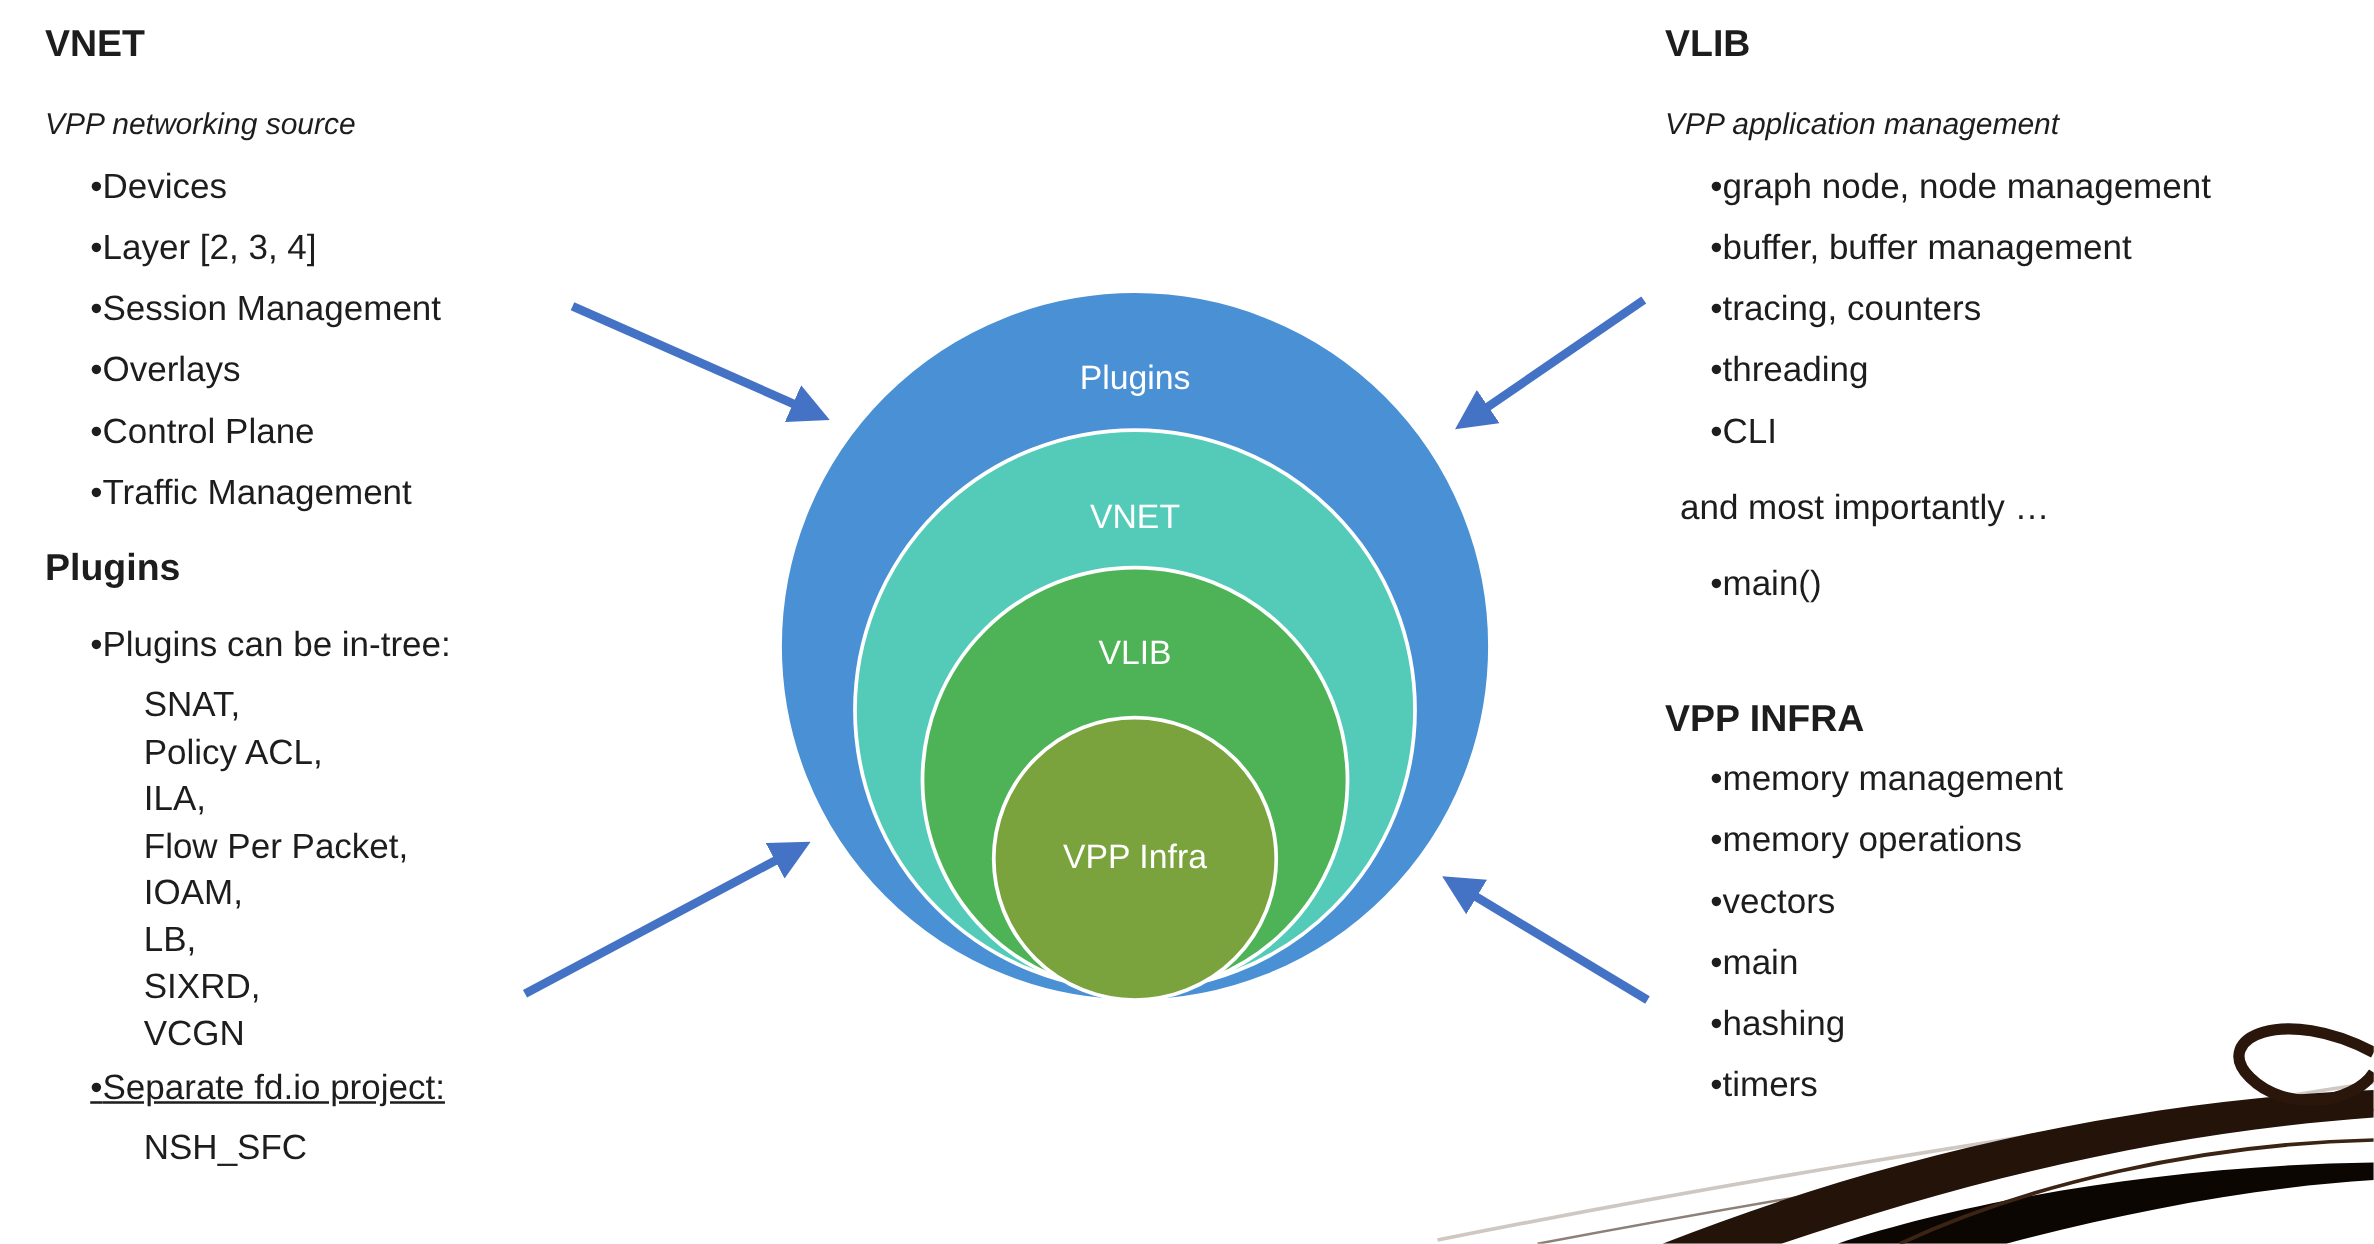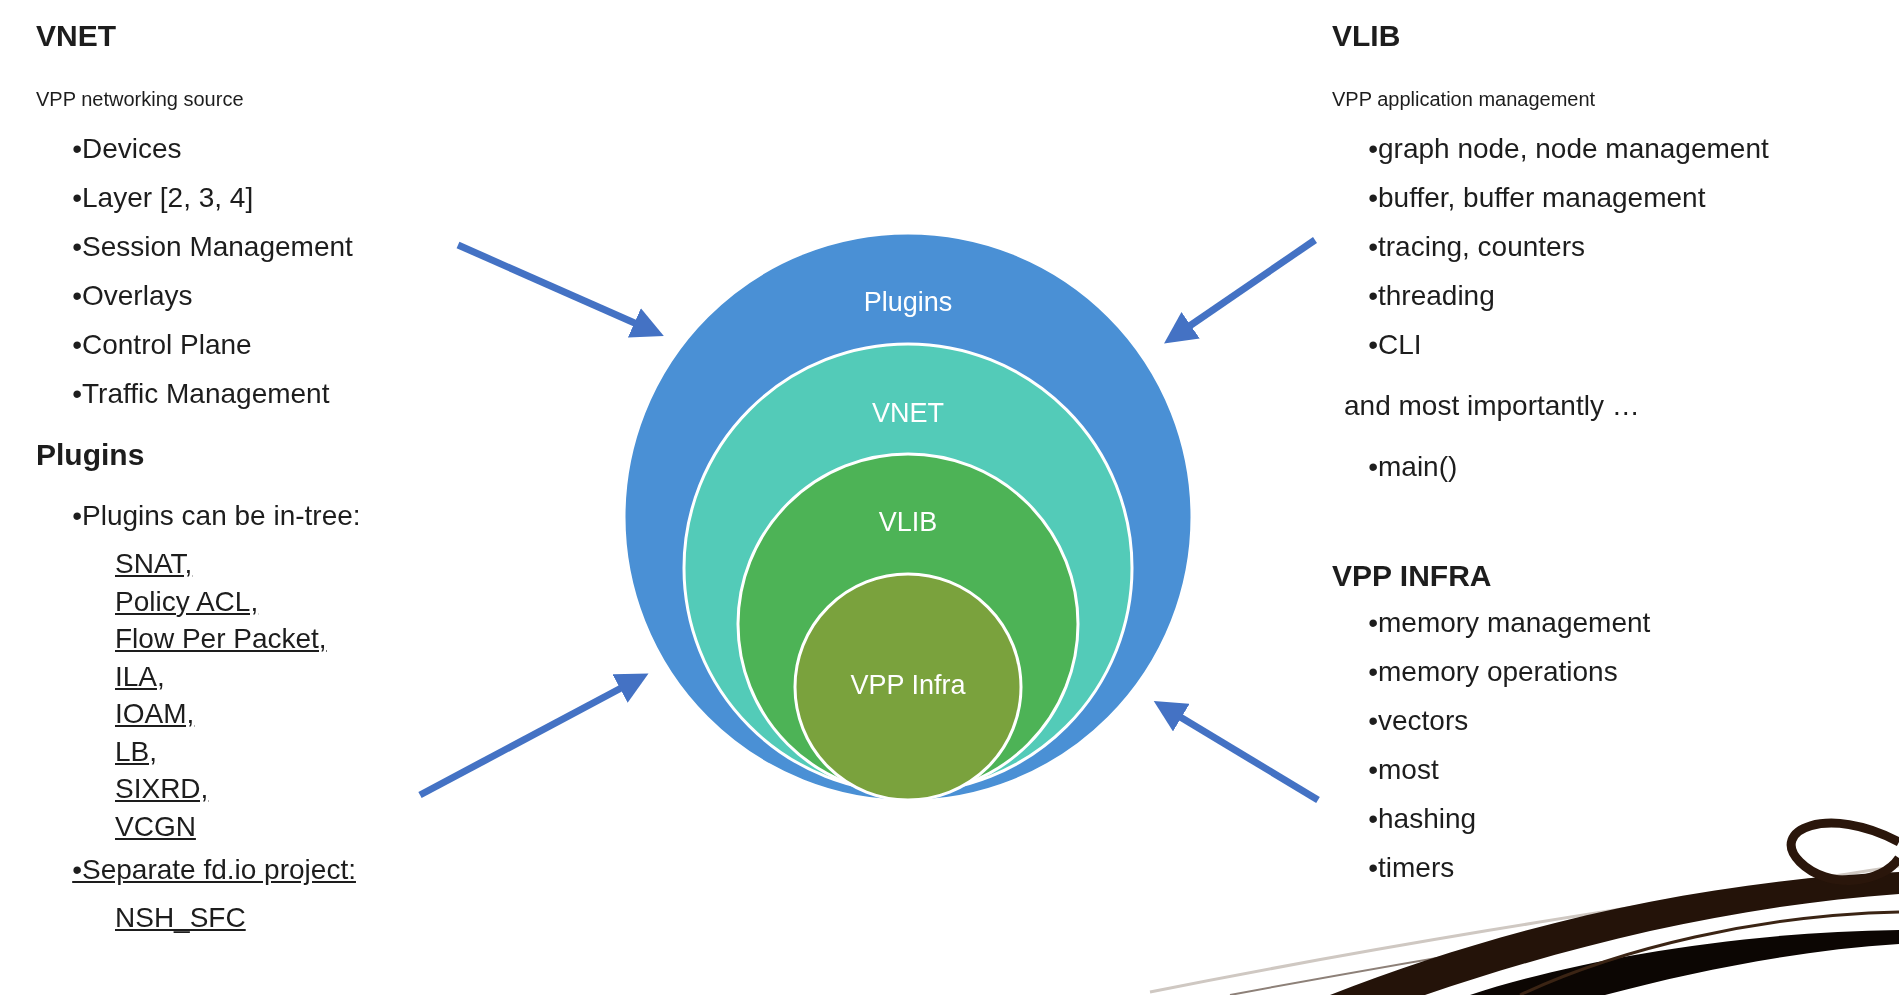--- a/index.html
+++ b/index.html
@@ -12,29 +12,29 @@
   .diagram-svg{position:absolute;left:0;top:0;width:1899px;height:995px;}
   .ring{stroke:#ffffff;stroke-width:3px;}
   .ring-label{fill:#ffffff;font-size:27px;text-anchor:middle;font-family:"Liberation Sans","DejaVu Sans",sans-serif;}
   .arrow-line{stroke-width:7px;fill:none;}
 
   .col{position:absolute;top:14px;}
   .col-left{left:36px;width:520px;}
   .col-right{left:1332px;width:560px;}
 
   .heading{font-size:30px;font-weight:bold;line-height:44px;margin:0;}
-  .subtitle{font-size:20px;line-height:49px;margin:17px 0 0 0;}
+  .subtitle{font-size:24px;line-height:49px;margin:17px 0 0 0;font-style:italic;}
   .subtitle.tight{margin-top:5px;}
 
   ul.bullets{list-style:none;margin:0;padding:0;font-size:28px;}
   ul.bullets li{line-height:49px;display:flex;text-align:right;}
   ul.bullets li::before{content:"\2022";width:46px;flex:0 0 46px;}
   ul.bullets.gap-top{margin-top:14px;}
 
-  ul.plain{list-style:none;margin:5px 0 0 0;padding:0 0 0 79px;font-size:28px;text-decoration:underline;}
+  ul.plain{list-style:none;margin:5px 0 0 0;padding:0 0 0 79px;font-size:28px;}
   ul.plain li{line-height:37.5px;}
 
   .mt15{margin-top:15px;}
   .mt20{margin-top:20px;text-decoration:underline;}
   .mt63{margin-top:63px;}
   .outro{font-size:28px;line-height:49px;margin:12px;}
 </style>
 </head>
 <body>
 
@@ -98,22 +98,22 @@
 
     <p class="heading mt15">Plugins</p>
     <ul class="bullets gap-top">
       <li>
           <span>Plugins can be in-tree:</span>
         </li>
     </ul>
     <ul class="plain">
       <li>SNAT,</li>
       <li>Policy ACL,</li>
+      <li>ILA,</li>
       <li>Flow Per Packet,</li>
-      <li>ILA,</li>
       <li>IOAM,</li>
       <li>LB,</li>
       <li>SIXRD,</li>
       <li>VCGN</li>
     </ul>
     <ul class="bullets mt20">
       <li>
           <span>Separate fd.io project:</span>
         </li>
     </ul>
@@ -154,21 +154,21 @@
       <li>
           <span>memory management</span>
         </li>
       <li>
           <span>memory operations</span>
         </li>
       <li>
           <span>vectors</span>
         </li>
       <li>
-          <span>most</span>
+          <span>main</span>
         </li>
       <li>
           <span>hashing</span>
         </li>
       <li>
           <span>timers</span>
         </li>
     </ul>
   </div>
 

